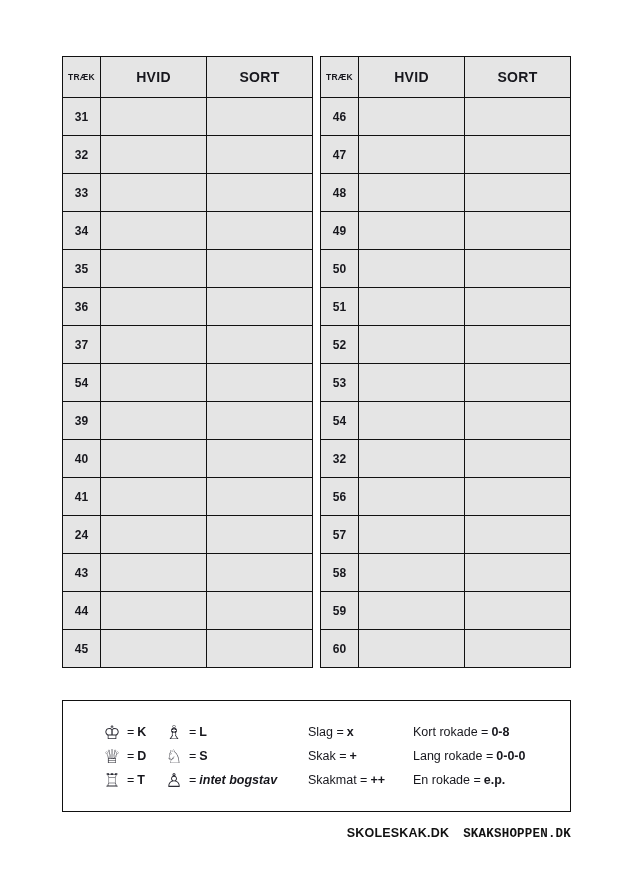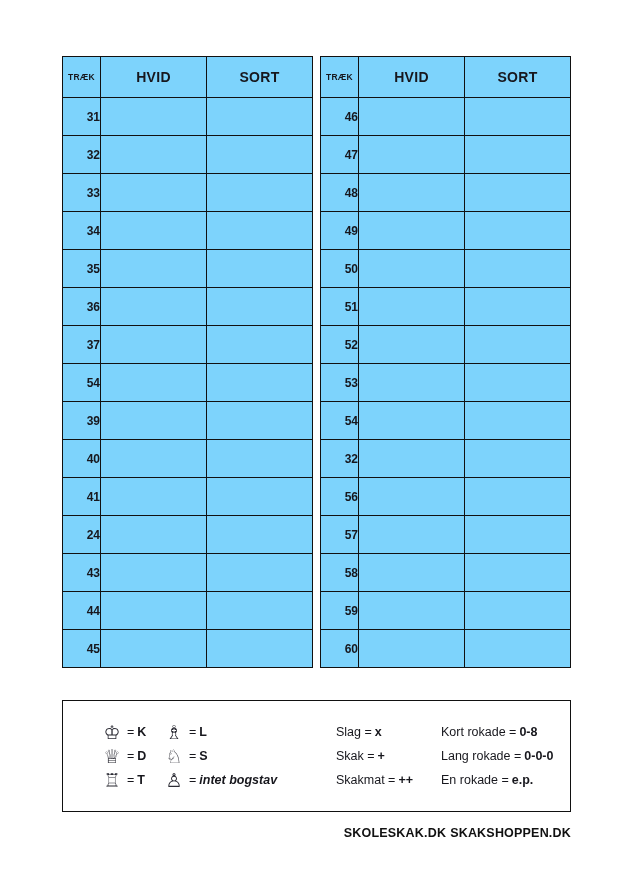--- a/index.html
+++ b/index.html
@@ -22,21 +22,21 @@
     left: 62px;
     top: 56px;
     width: 509px;
     display: flex;
     justify-content: space-between;
   }
   .move-table {
     border-collapse: collapse;
     table-layout: fixed;
     width: 251px;
-    background: #7dd3fc;
+    background: #e5e5e5;
   }
   .move-table td, .move-table th {
     border: 1px solid #111111;
     padding: 0;
     margin: 0;
   }
   .move-table thead th {
     height: 40px;
     font-weight: bold;
     color: #17171d;
@@ -57,21 +57,21 @@
     font-size: 14px;
     letter-spacing: 0.3px;
   }
   .move-table tbody tr {
     height: 38px;
   }
   .cell-no {
     font-size: 12px;
     font-weight: bold;
     color: #17171d;
-    text-align: right;
+    text-align: center;
     padding-left: 9px;
     vertical-align: middle;
   }
   .cell-entry {
     vertical-align: middle;
   }
 
   
   .legend-box {
     position: absolute;
@@ -126,37 +126,37 @@
     margin-left: 3px;
     font-size: 12.5px;
   }
   .legend-val.italic {
     font-weight: bold;
     font-style: italic;
   }
   .legend-term {
     color: #17171d;
     font-size: 12.5px;
-    margin-left: 28px;
   }
 
   
   .footer {
     position: absolute;
     top: 826px;
     left: 0;
     width: 571px;
     text-align: right;
     font-size: 12.5px;
     font-weight: bold;
     letter-spacing: 0.2px;
     color: #111111;
   }
   .footer span + span {
-    margin-left: 4px;
+    margin-left: 14px;
+    font-family: Liberation Mono, monospace;
   }
 </style>
 </head>
 <body>
 
 <div class="sheet-tables">
   <table class="move-table">
     <colgroup>
       <col class="col-no">
         <col class="col-white">

